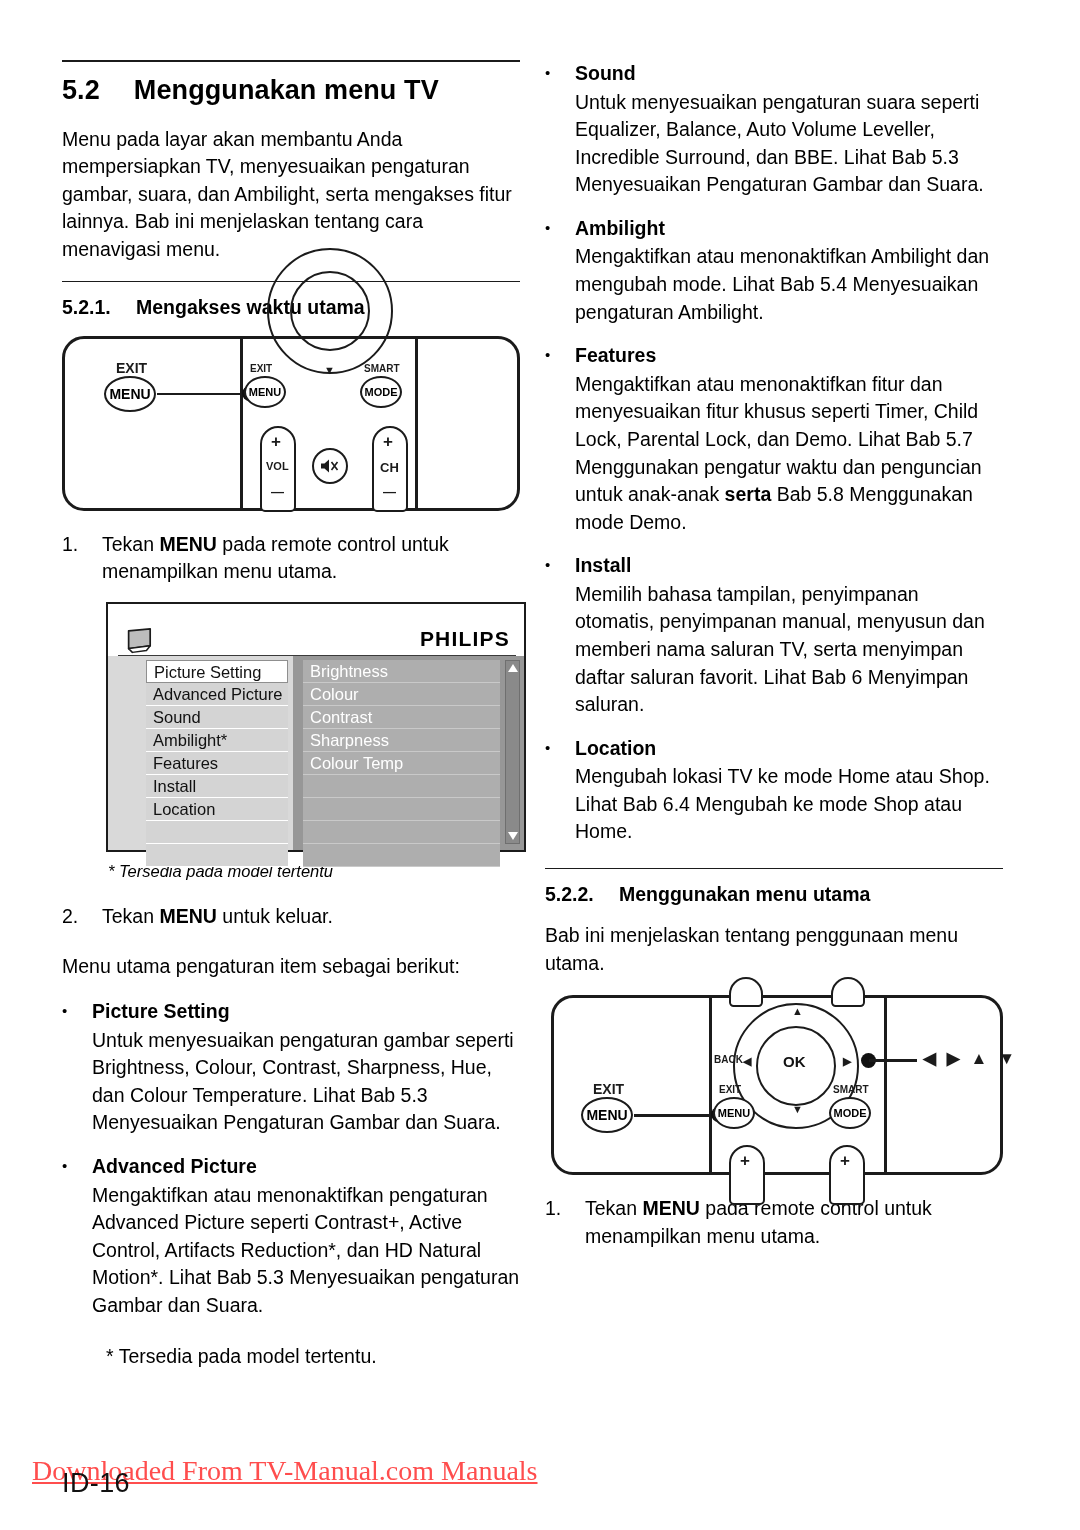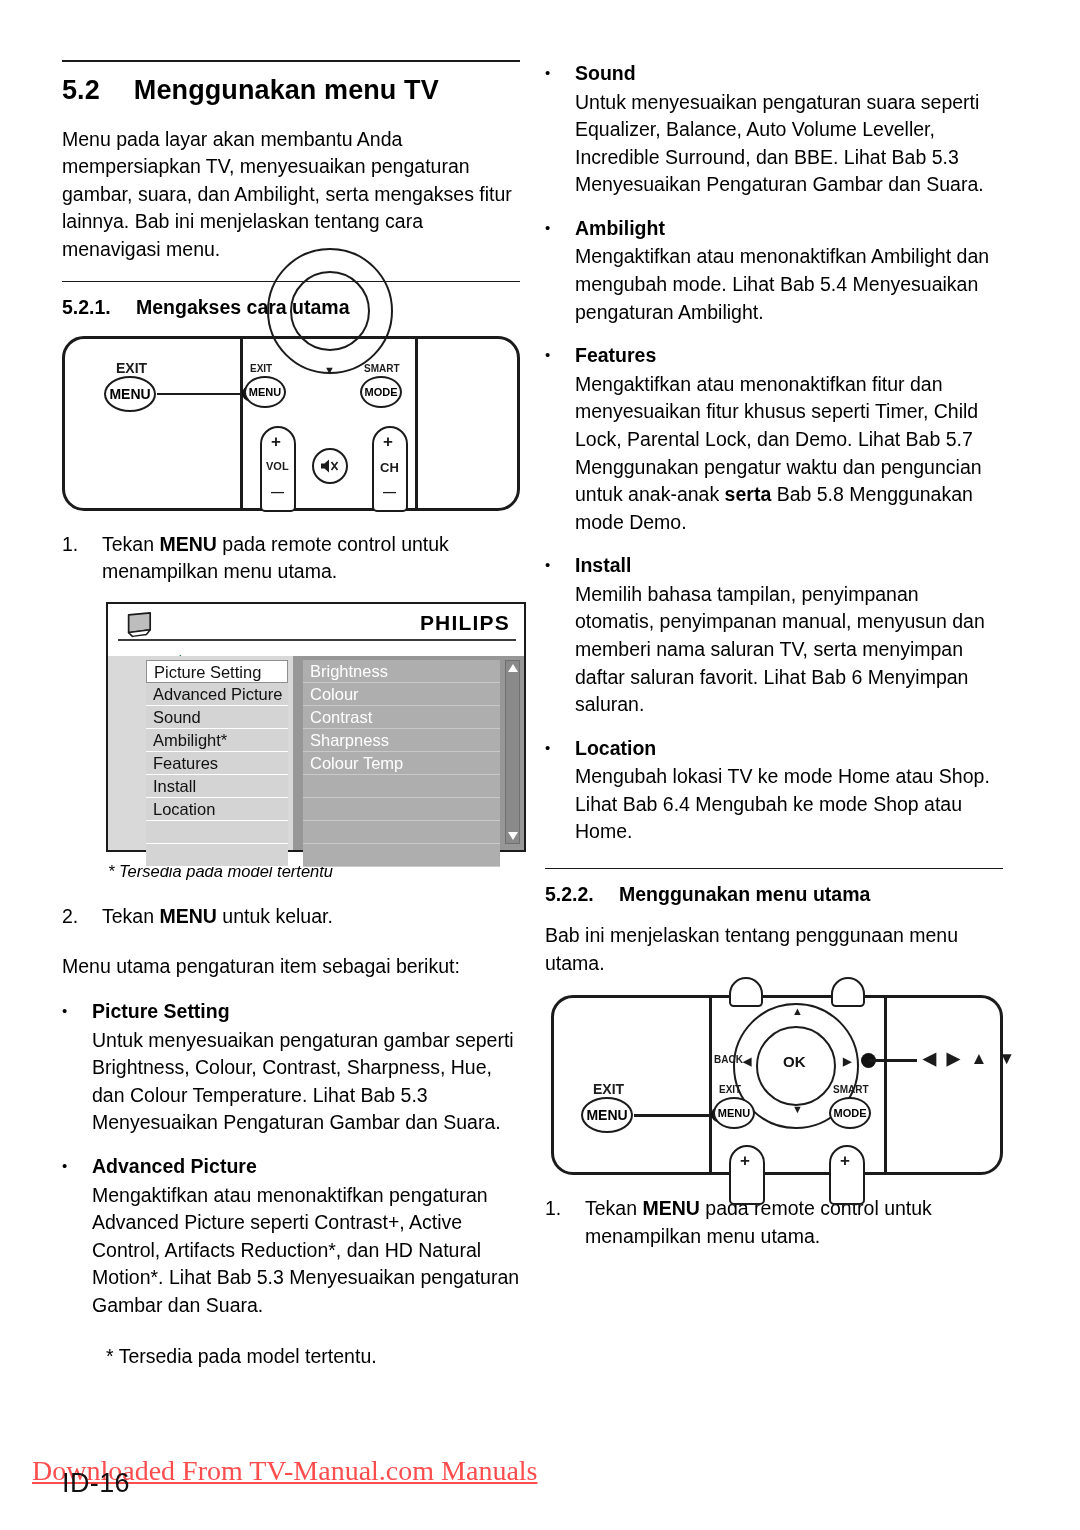--- a/index.html
+++ b/index.html
@@ -170,20 +170,21 @@
     width: 420px;
     height: 250px;
     border: 2.5px solid #1b1b1b;
     box-sizing: border-box;
     background: #ffffff;
     margin: 6px 0 0 44px;
   }
   .osd-head {
     position: relative;
     height: 38px;
+    margin-top: 16px;
   }
   .osd-brand {
     position: absolute;
     right: 14px; top: 7px;
     font-size: 21px;
     font-weight: bold;
     letter-spacing: 1.2px;
   }
   .osd-headline {
     position: absolute;
@@ -311,21 +312,21 @@
       <span>5.2</span>
       <span>Menggunakan menu TV</span>
     </h1>
 
     <p class="body">Menu pada layar akan membantu Anda mempersiapkan TV, menyesuaikan pengaturan gambar, suara, dan Ambilight, serta mengakses fitur lainnya. Bab ini menjelaskan tentang cara menavigasi menu.</p>
 
     <div class="rule thin"></div>
 
     <h2 class="subsec">
       <span class="num">5.2.1.</span>
-      <span>Mengakses cara utama</span>
+      <span>Mengakses waktu utama</span>
     </h2>
 
     <div class="remote" id="remote-top" style="height:175px;">
       <div class="shell"></div>
       <div class="vline" style="left:178px;"></div>
       <div class="vline" style="left:353px;"></div>
 
       <div class="arc" style="left:205px; top:-88px; width:126px; height:126px;"></div>
       <div class="arc" style="left:228px; top:-65px; width:80px; height:80px;"></div>
       <div class="lbl" style="left:262px; top:28px; font-size:11px;">▼</div>

